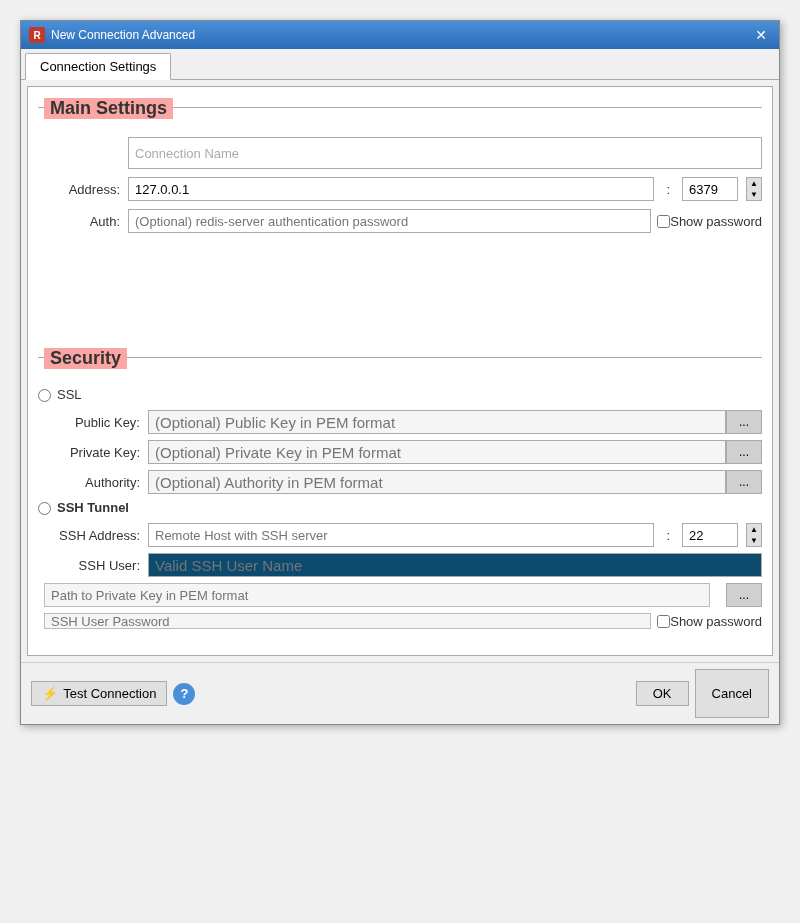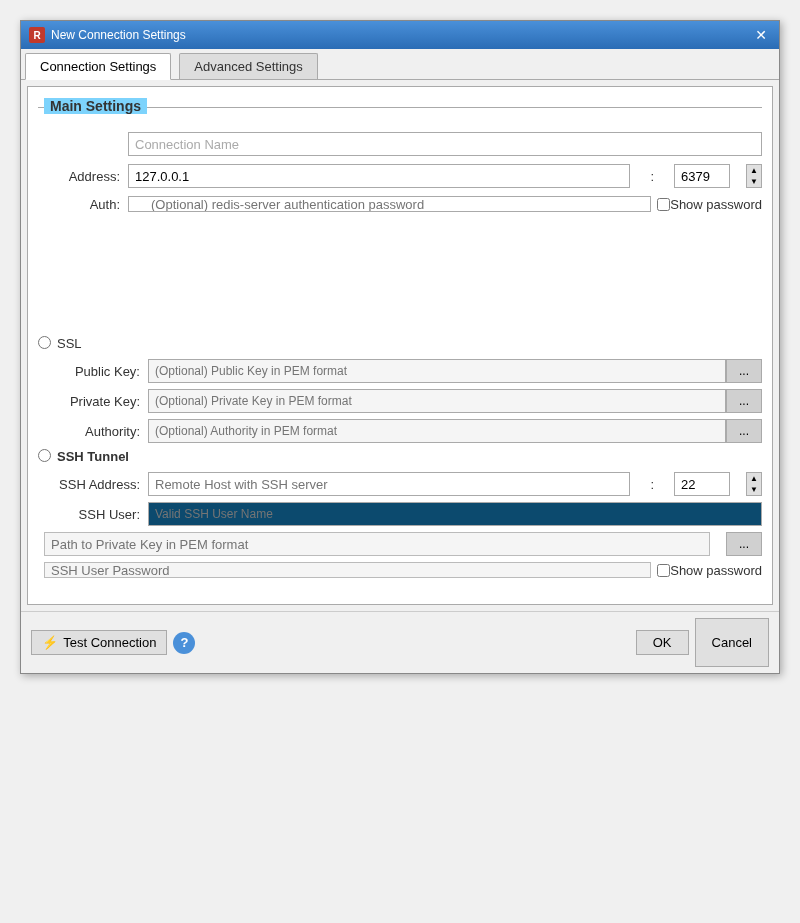--- a/index.html
+++ b/index.html
@@ -58,21 +58,21 @@
       font-size: 14px;
       display: flex;
       align-items: center;
       justify-content: center;
     }
     .tabs-bar {
       background: #f0f0f0;
       border-bottom: 1px solid #aaa;
       display: flex;
       padding: 4px 4px 0 4px;
-      gap: 8px;
+      gap: 2px;
     }
     .tab {
       padding: 5px 14px;
       border: 1px solid #aaa;
       background: #ddd;
       cursor: pointer;
       font-size: 13px;
       border-bottom: none;
       border-radius: 2px 2px 0 0;
       color: #333;
@@ -95,24 +95,24 @@
     }
     .section-header {
       position: relative;
       margin-bottom: 8px;
     }
     .section-header-line {
       border-top: 1px solid #aaa;
       margin-top: 10px;
     }
     .section-title {
-      font-size: 14px;
+      font-size: 18px;
       font-weight: bold;
       color: #333;
-      background: #7dd3fc;
+      background: #fca5a5;
       display: inline-block;
       padding: 0 6px;
       position: relative;
       top: -10px;
       left: 6px;
     }
     .form-row {
       display: flex;
       align-items: center;
       margin-bottom: 8px;
@@ -124,27 +124,27 @@
       color: #333;
       font-size: 13px;
     }
     .form-input {
       flex: 1;
       padding: 3px 6px;
       border: 1px solid #aaa;
       background: #fff;
       font-size: 13px;
       color: #666;
-      height: 24px;
+      height: 32px;
     }
     .form-input::placeholder { color: #aaa; }
     .address-row {
       display: flex;
       align-items: center;
-      gap: 16px;
+      gap: 8px;
     }
     .address-input {
       flex: 1;
       padding: 3px 6px;
       border: 1px solid #aaa;
       background: #fff;
       font-size: 13px;
       height: 24px;
     }
     .port-input {
@@ -174,37 +174,37 @@
       line-height: 1;
       padding: 0;
     }
     .auth-row {
       display: flex;
       align-items: center;
       gap: 6px;
     }
     .auth-input {
       flex: 1;
-      padding: 3px 22px;
+      padding: 3px 6px;
       border: 1px solid #aaa;
       background: #fff;
       font-size: 13px;
       color: #aaa;
-      height: 16px;
+      height: 24px;
     }
     .show-password-label {
       display: flex;
       align-items: center;
       white-space: nowrap;
       color: #333;
       font-size: 13px;
     }
     .radio-row {
       display: flex;
-      align-items: flex-start;
+      align-items: flex-end;
       gap: 6px;
       margin-bottom: 8px;
       margin-top: 4px;
     }
     .radio-label {
       font-size: 13px;
       color: #333;
     }
     .key-row {
       display: flex;
@@ -217,21 +217,21 @@
       text-align: right;
       padding-right: 8px;
       color: #333;
       font-size: 13px;
     }
     .key-input {
       flex: 1;
       padding: 3px 6px;
       border: 1px solid #aaa;
       background: #f5f5f5;
-      font-size: 12px;
+      font-size: 15px;
       color: #aaa;
       height: 24px;
     }
     .browse-btn {
       padding: 2px 8px;
       background: #d0d0d0;
       border: 1px solid #aaa;
       cursor: pointer;
       font-size: 12px;
       height: 24px;
@@ -342,28 +342,27 @@
 </head>
 <body>
 
 <div class="window">
 
   <div class="title-bar">
     <div class="title-bar-left">
       <div class="title-bar-icon">
         <span>R</span>
       </div>
-      <span class="title-bar-text">New Connection Settings</span>
+      <span class="title-bar-text">New Connection Advanced</span>
     </div>
     <button class="close-btn">✕</button>
   </div>
 
   <div class="tabs-bar">
     <div class="tab active">Connection Settings</div>
-    <div class="tab">Advanced Settings</div>
   </div>
 
   <div class="content-area">
 
     <div class="section">
       <div class="section-header">
         <div class="section-header-line"></div>
         <span class="section-title">Main Settings</span>
       </div>
 
@@ -393,20 +392,24 @@
             <input type="checkbox" style="">
             <span>Show password</span>
           </label>
         </div>
       </div>
 
       <div class="empty-space"></div>
     </div>
 
     <div class="section">
+      <div class="section-header">
+        <div class="section-header-line"></div>
+        <span class="section-title">Security</span>
+      </div>
 
       <div class="radio-row">
         <input type="radio" name="security" style="">
         <label class="radio-label">SSL</label>
       </div>
 
       <div class="key-row">
         <label class="key-label">Public Key:</label>
         <input class="key-input" type="text" placeholder="(Optional) Public Key in PEM format" style="">
         <button class="browse-btn">...</button>

